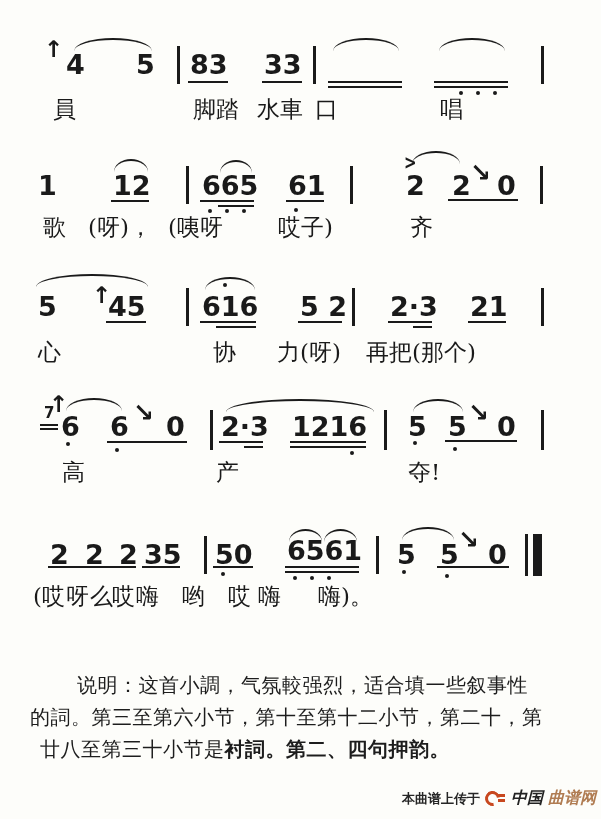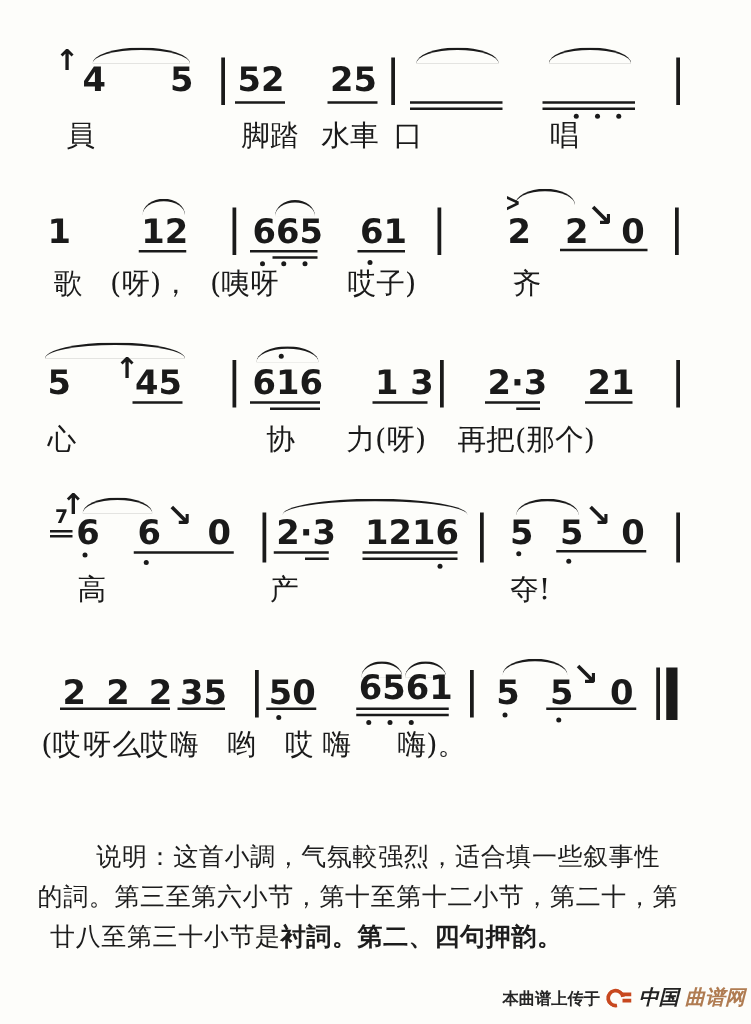--- a/index.html
+++ b/index.html
@@ -52,23 +52,23 @@
     </span>
     <span class="brand-b">中国</span>
       <span class="brand-l">曲谱网</span>
   </div>
 
 <div class="tk up" style="left: 44px; top: 38px;">↑</div>
     <div class="tk d" style="left: 66px; top: 51px;">4</div>
     <div class="tk slur" style="left: 74px; top: 38px; width: 78px;"></div>
     <div class="tk d" style="left: 136px; top: 51px;">5</div>
     <div class="tk bar" style="left: 177px; top: 46px; height: 38px;"></div>
-    <div class="tk d" style="left: 190px; top: 51px;">52</div>
+    <div class="tk d" style="left: 190px; top: 51px;">83</div>
     <div class="tk u" style="left: 188px; top: 81px; width: 40px;"></div>
-    <div class="tk d" style="left: 264px; top: 51px;">25</div>
+    <div class="tk d" style="left: 264px; top: 51px;">33</div>
     <div class="tk u" style="left: 262px; top: 81px; width: 40px;"></div>
     <div class="tk bar" style="left: 313px; top: 46px; height: 38px;"></div>
     <div class="tk u" style="left: 328px; top: 81px; width: 74px;"></div>
     <div class="tk u" style="left: 328px; top: 86px; width: 74px;"></div>
     <div class="tk slur" style="left: 333px; top: 38px; width: 66px;"></div>
     <div class="tk u" style="left: 434px; top: 81px; width: 74px;"></div>
     <div class="tk u" style="left: 434px; top: 86px; width: 74px;"></div>
     <div class="tk slur" style="left: 439px; top: 38px; width: 66px;"></div>
     <div class="tk dot" style="left: 459px; top: 91px;"></div>
     <div class="tk dot" style="left: 476px; top: 91px;"></div>
@@ -112,21 +112,21 @@
     <div class="tk slur" style="left: 36px; top: 274px; width: 112px;"></div>
     <div class="tk up" style="left: 92px; top: 284px;">↑</div>
     <div class="tk d" style="left: 108px; top: 293px;">45</div>
     <div class="tk u" style="left: 106px; top: 321px; width: 40px;"></div>
     <div class="tk bar" style="left: 186px; top: 288px; height: 38px;"></div>
     <div class="tk d" style="left: 202px; top: 293px;">616</div>
     <div class="tk u" style="left: 200px; top: 321px; width: 56px;"></div>
     <div class="tk u" style="left: 216px; top: 326px; width: 40px;"></div>
     <div class="tk slur" style="left: 205px; top: 277px; width: 50px;"></div>
     <div class="tk dot" style="left: 223px; top: 283px;"></div>
-    <div class="tk d" style="left: 300px; top: 293px;">1 3</div>
+    <div class="tk d" style="left: 300px; top: 293px;">5 2</div>
     <div class="tk u" style="left: 298px; top: 321px; width: 44px;"></div>
     <div class="tk bar" style="left: 352px; top: 288px; height: 38px;"></div>
     <div class="tk d" style="left: 390px; top: 293px;">2·3</div>
     <div class="tk u" style="left: 388px; top: 321px; width: 44px;"></div>
     <div class="tk u" style="left: 413px; top: 326px; width: 19px;"></div>
     <div class="tk d" style="left: 470px; top: 293px;">21</div>
     <div class="tk u" style="left: 468px; top: 321px; width: 38px;"></div>
     <div class="tk bar" style="left: 541px; top: 288px; height: 38px;"></div>
     <div class="tk lyr" style="left: 38px; top: 340px;">心</div>
     <div class="tk lyr" style="left: 213px; top: 340px;">协</div>

